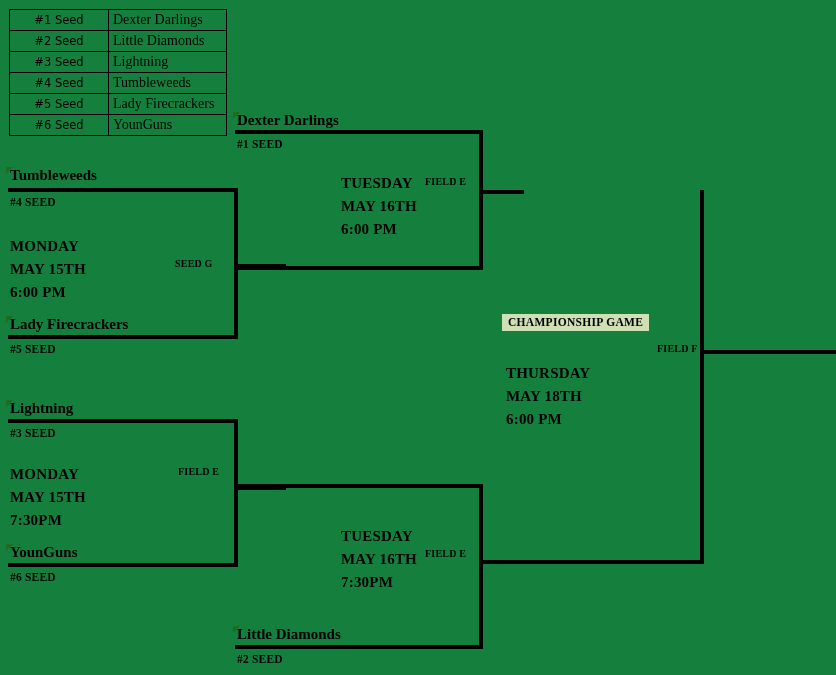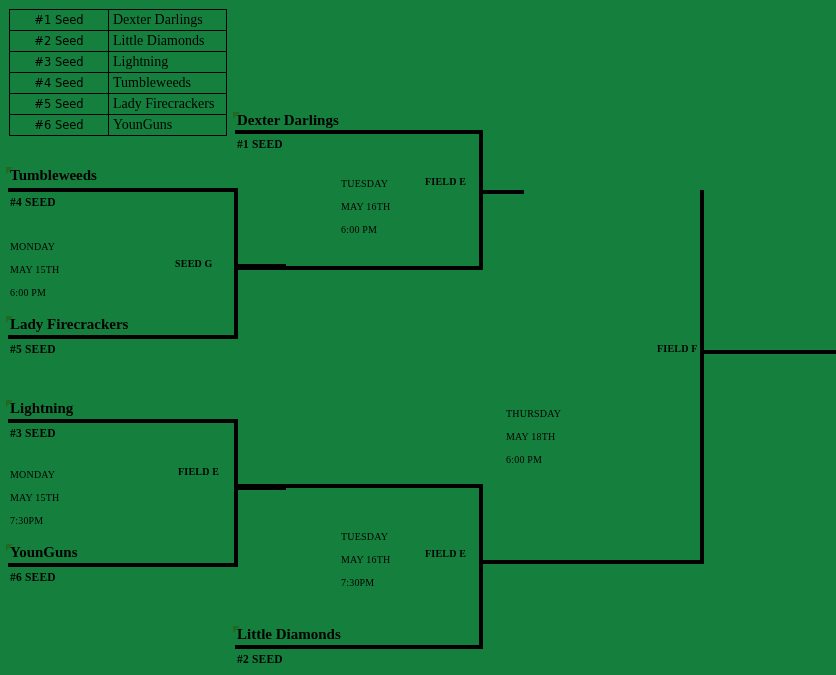--- a/index.html
+++ b/index.html
@@ -87,22 +87,22 @@
     top: 0px;
     width: 0;
     height: 0;
     border-left: 7px solid #1f6b1f;
     border-bottom: 7px solid transparent;
   }
 
   
   .game-info {
     position: absolute;
-    font-size: 10px;
-    font-weight: normal;
+    font-size: 15px;
+    font-weight: bold;
     color: #000000;
     line-height: 23px;
     white-space: nowrap;
     letter-spacing: 0.2px;
   }
   .field-label {
     position: absolute;
     font-size: 10px;
     font-weight: bold;
     color: #000000;
@@ -261,22 +261,23 @@
   </div>
   <div class="hline" style="left: 235px; top: 645px; width: 248px; background: rgb(0, 0, 0);"></div>
   <div class="slot" style="left:233px; top:649px;">
     <div class="seed-label">#2 SEED</div>
   </div>
 
   <div class="vline" style="left: 479px; top: 484px; height: 165px; background: rgb(0, 0, 0);"></div>
 
   <div class="hline" style="left: 479px; top: 560px; width: 225px; background: rgb(0, 0, 0);"></div>
 
-
-  <div class="game-info" style="left:506px; top:362px;margin-top:40px;">
+  <div id="championship-banner" style="left: 502px; top: 314px; background: rgb(207, 224, 180);">CHAMPIONSHIP GAME</div>
+
+  <div class="game-info" style="left:506px; top:362px;">
     <div>THURSDAY</div>
     <div>MAY 18TH</div>
     <div>6:00 PM</div>
   </div>
   <div class="field-label" style="left:657px; top:343px;">FIELD F</div>
 
   <div class="vline" style="left: 700px; top: 190px; height: 372px; background: rgb(0, 0, 0);"></div>
 
   <div class="hline" style="left: 700px; top: 350px; width: 136px; background: rgb(0, 0, 0);"></div>
 

